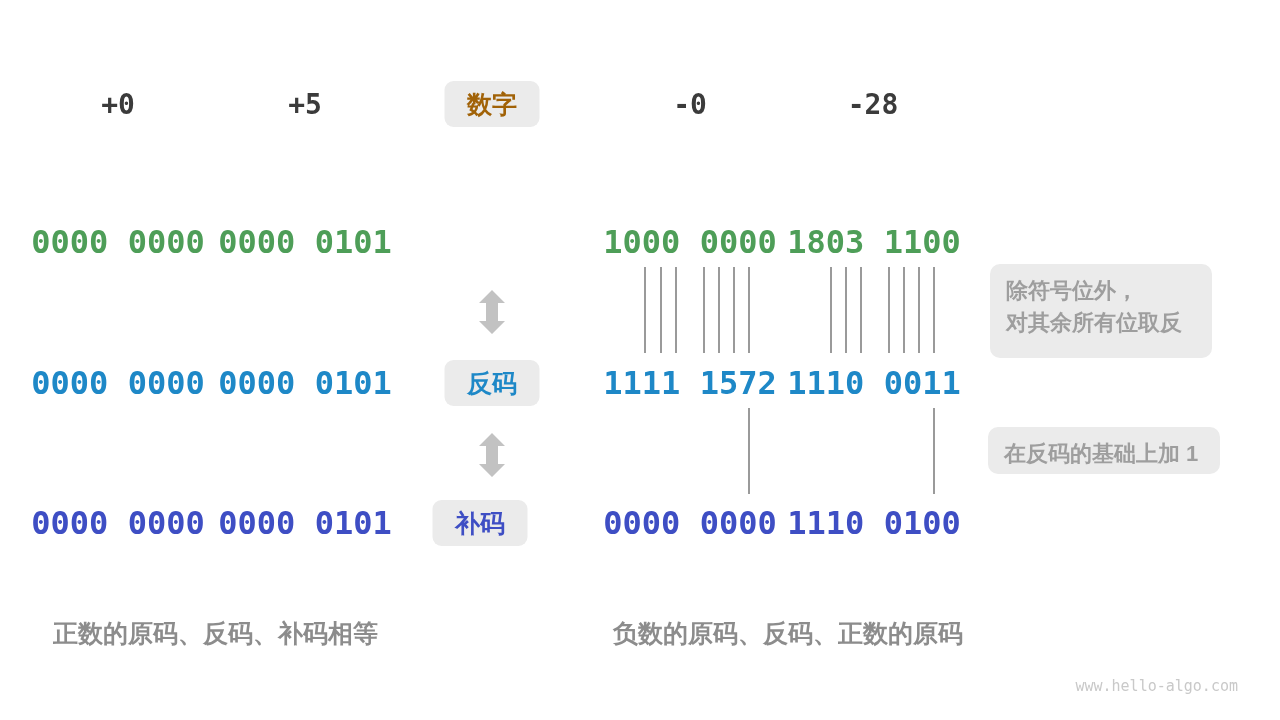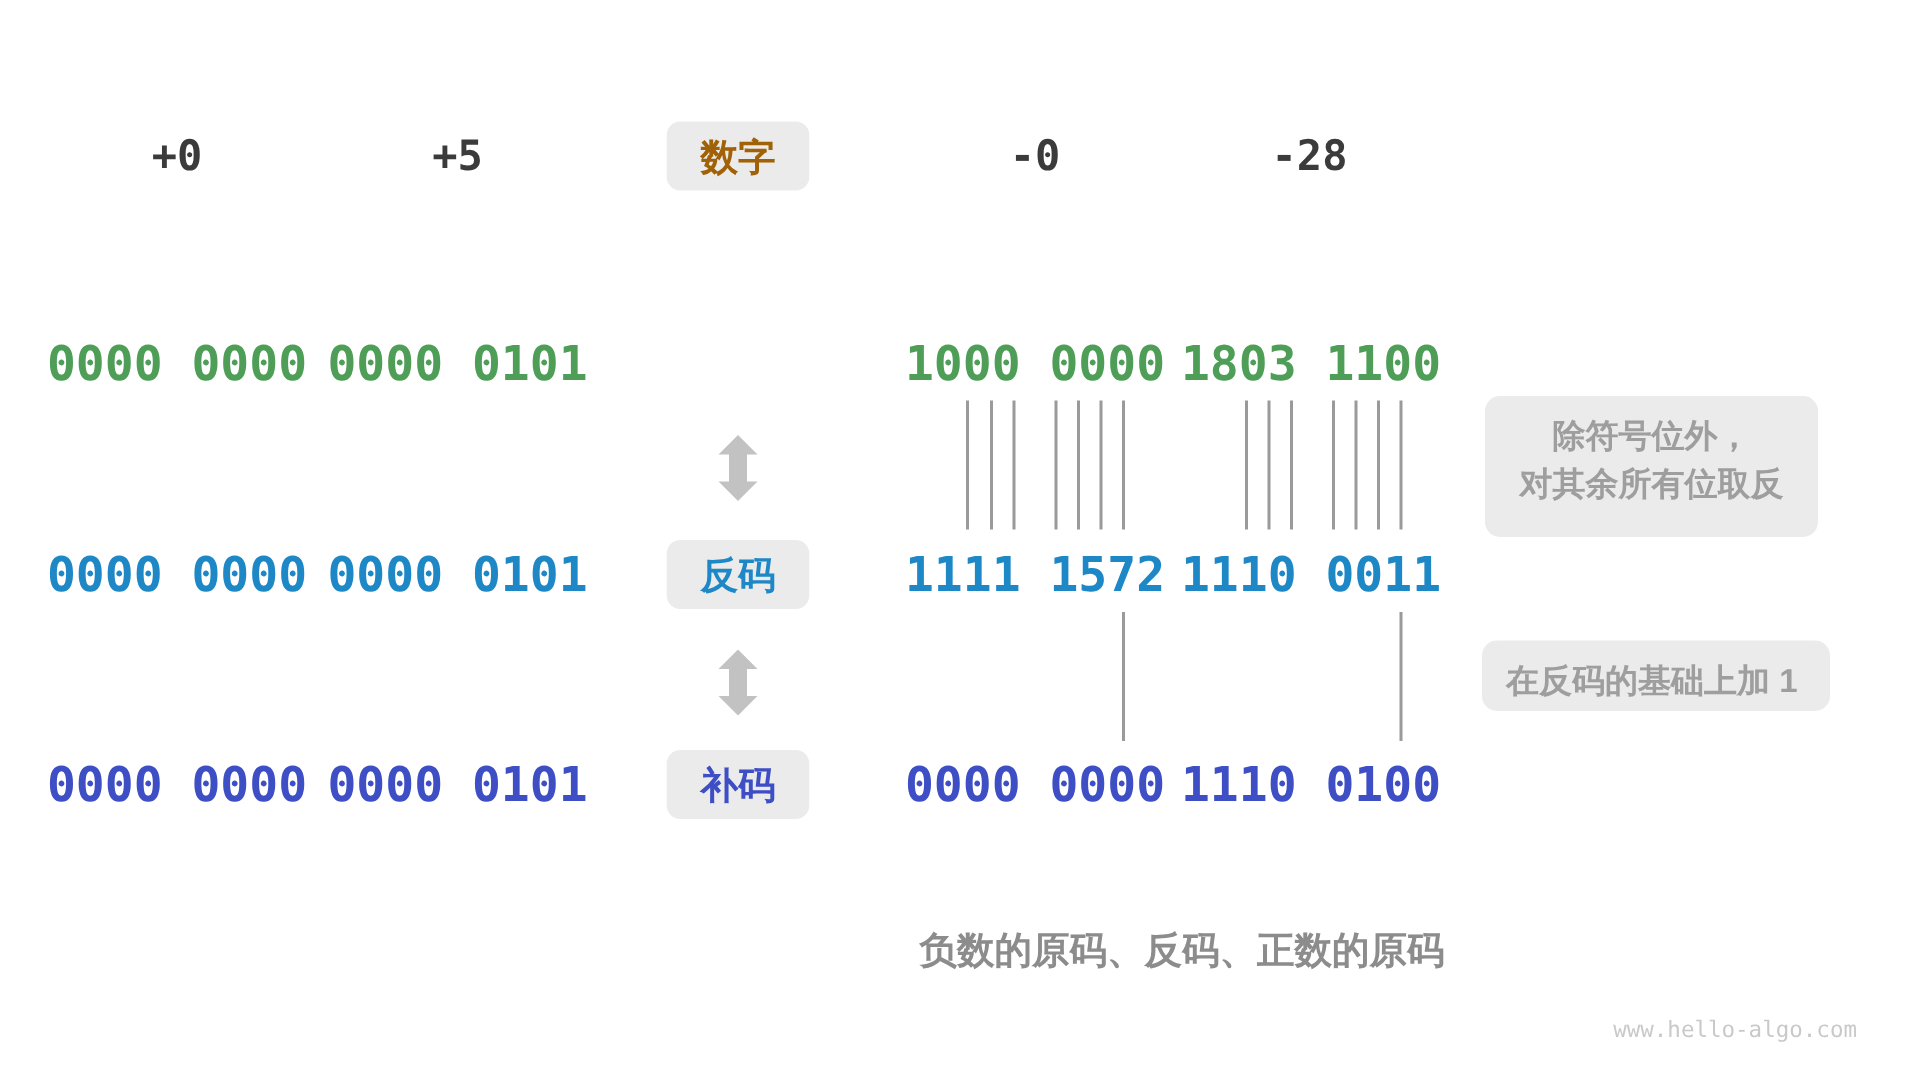--- a/index.html
+++ b/index.html
@@ -53,21 +53,21 @@
   <div class="abs ctr mono bin blue" style="left:874px;top:383px">1110 0011</div>
 
   <div class="abs ctr" style="left:492px;top:455px">
     <svg class="arrow-svg" width="26" height="44" viewBox="0 0 26 44">
       <polygon points="13,0 26,13 19,13 19,31 26,31 13,44 0,31 7,31 7,13 0,13" fill="#c2c2c2"></polygon>
     </svg>
   </div>
 
   <div class="abs ctr mono bin indigo" style="left:118px;top:523px">0000 0000</div>
   <div class="abs ctr mono bin indigo" style="left:305px;top:523px">0000 0101</div>
-  <div class="abs ctr label-box indigo" style="left:492px;top:523px">补码</div>
+  <div class="abs ctr label-box indigo" style="left:480px;top:523px">补码</div>
   <div class="abs ctr mono bin indigo" style="left:690px;top:523px">0000 0000</div>
   <div class="abs ctr mono bin indigo" style="left:874px;top:523px">1110 0100</div>
 
   <div id="tick-layer">
       <div class="tick" style="left: 644px; top: 267px; height: 86px;"></div>
       <div class="tick" style="left: 660px; top: 267px; height: 86px;"></div>
       <div class="tick" style="left: 675px; top: 267px; height: 86px;"></div>
       <div class="tick" style="left: 703px; top: 267px; height: 86px;"></div>
       <div class="tick" style="left: 718px; top: 267px; height: 86px;"></div>
       <div class="tick" style="left: 733px; top: 267px; height: 86px;"></div>
@@ -76,25 +76,26 @@
       <div class="tick" style="left: 845px; top: 267px; height: 86px;"></div>
       <div class="tick" style="left: 860px; top: 267px; height: 86px;"></div>
       <div class="tick" style="left: 888px; top: 267px; height: 86px;"></div>
       <div class="tick" style="left: 903px; top: 267px; height: 86px;"></div>
       <div class="tick" style="left: 918px; top: 267px; height: 86px;"></div>
       <div class="tick" style="left: 933px; top: 267px; height: 86px;"></div>
       <div class="tick" style="left: 748px; top: 408px; height: 86px;"></div>
       <div class="tick" style="left: 933px; top: 408px; height: 86px;"></div>
     </div>
 
-  <div class="abs note-box" style="left:990px;top:264px;width:222px;height:94px;text-align:center;">
+  <div class="abs note-box" style="left:990px;top:264px;width:222px;height:94px;">
     <div>除符号位外，</div>
     <div>对其余所有位取反</div>
   </div>
   <div class="abs note-box" style="left:988px;top:427px;width:232px;height:47px;">
     <div>在反码的基础上加 1</div>
   </div>
 
+  <div class="abs caption" style="left:53px;top:617px">正数的原码、反码、补码相等</div>
   <div class="abs caption" style="left:613px;top:617px">负数的原码、反码、正数的原码</div>
 
   <div class="abs mono watermark" style="right:42px;top:677px">www.hello-algo.com</div>
 
 </div>
 
 </body></html>

